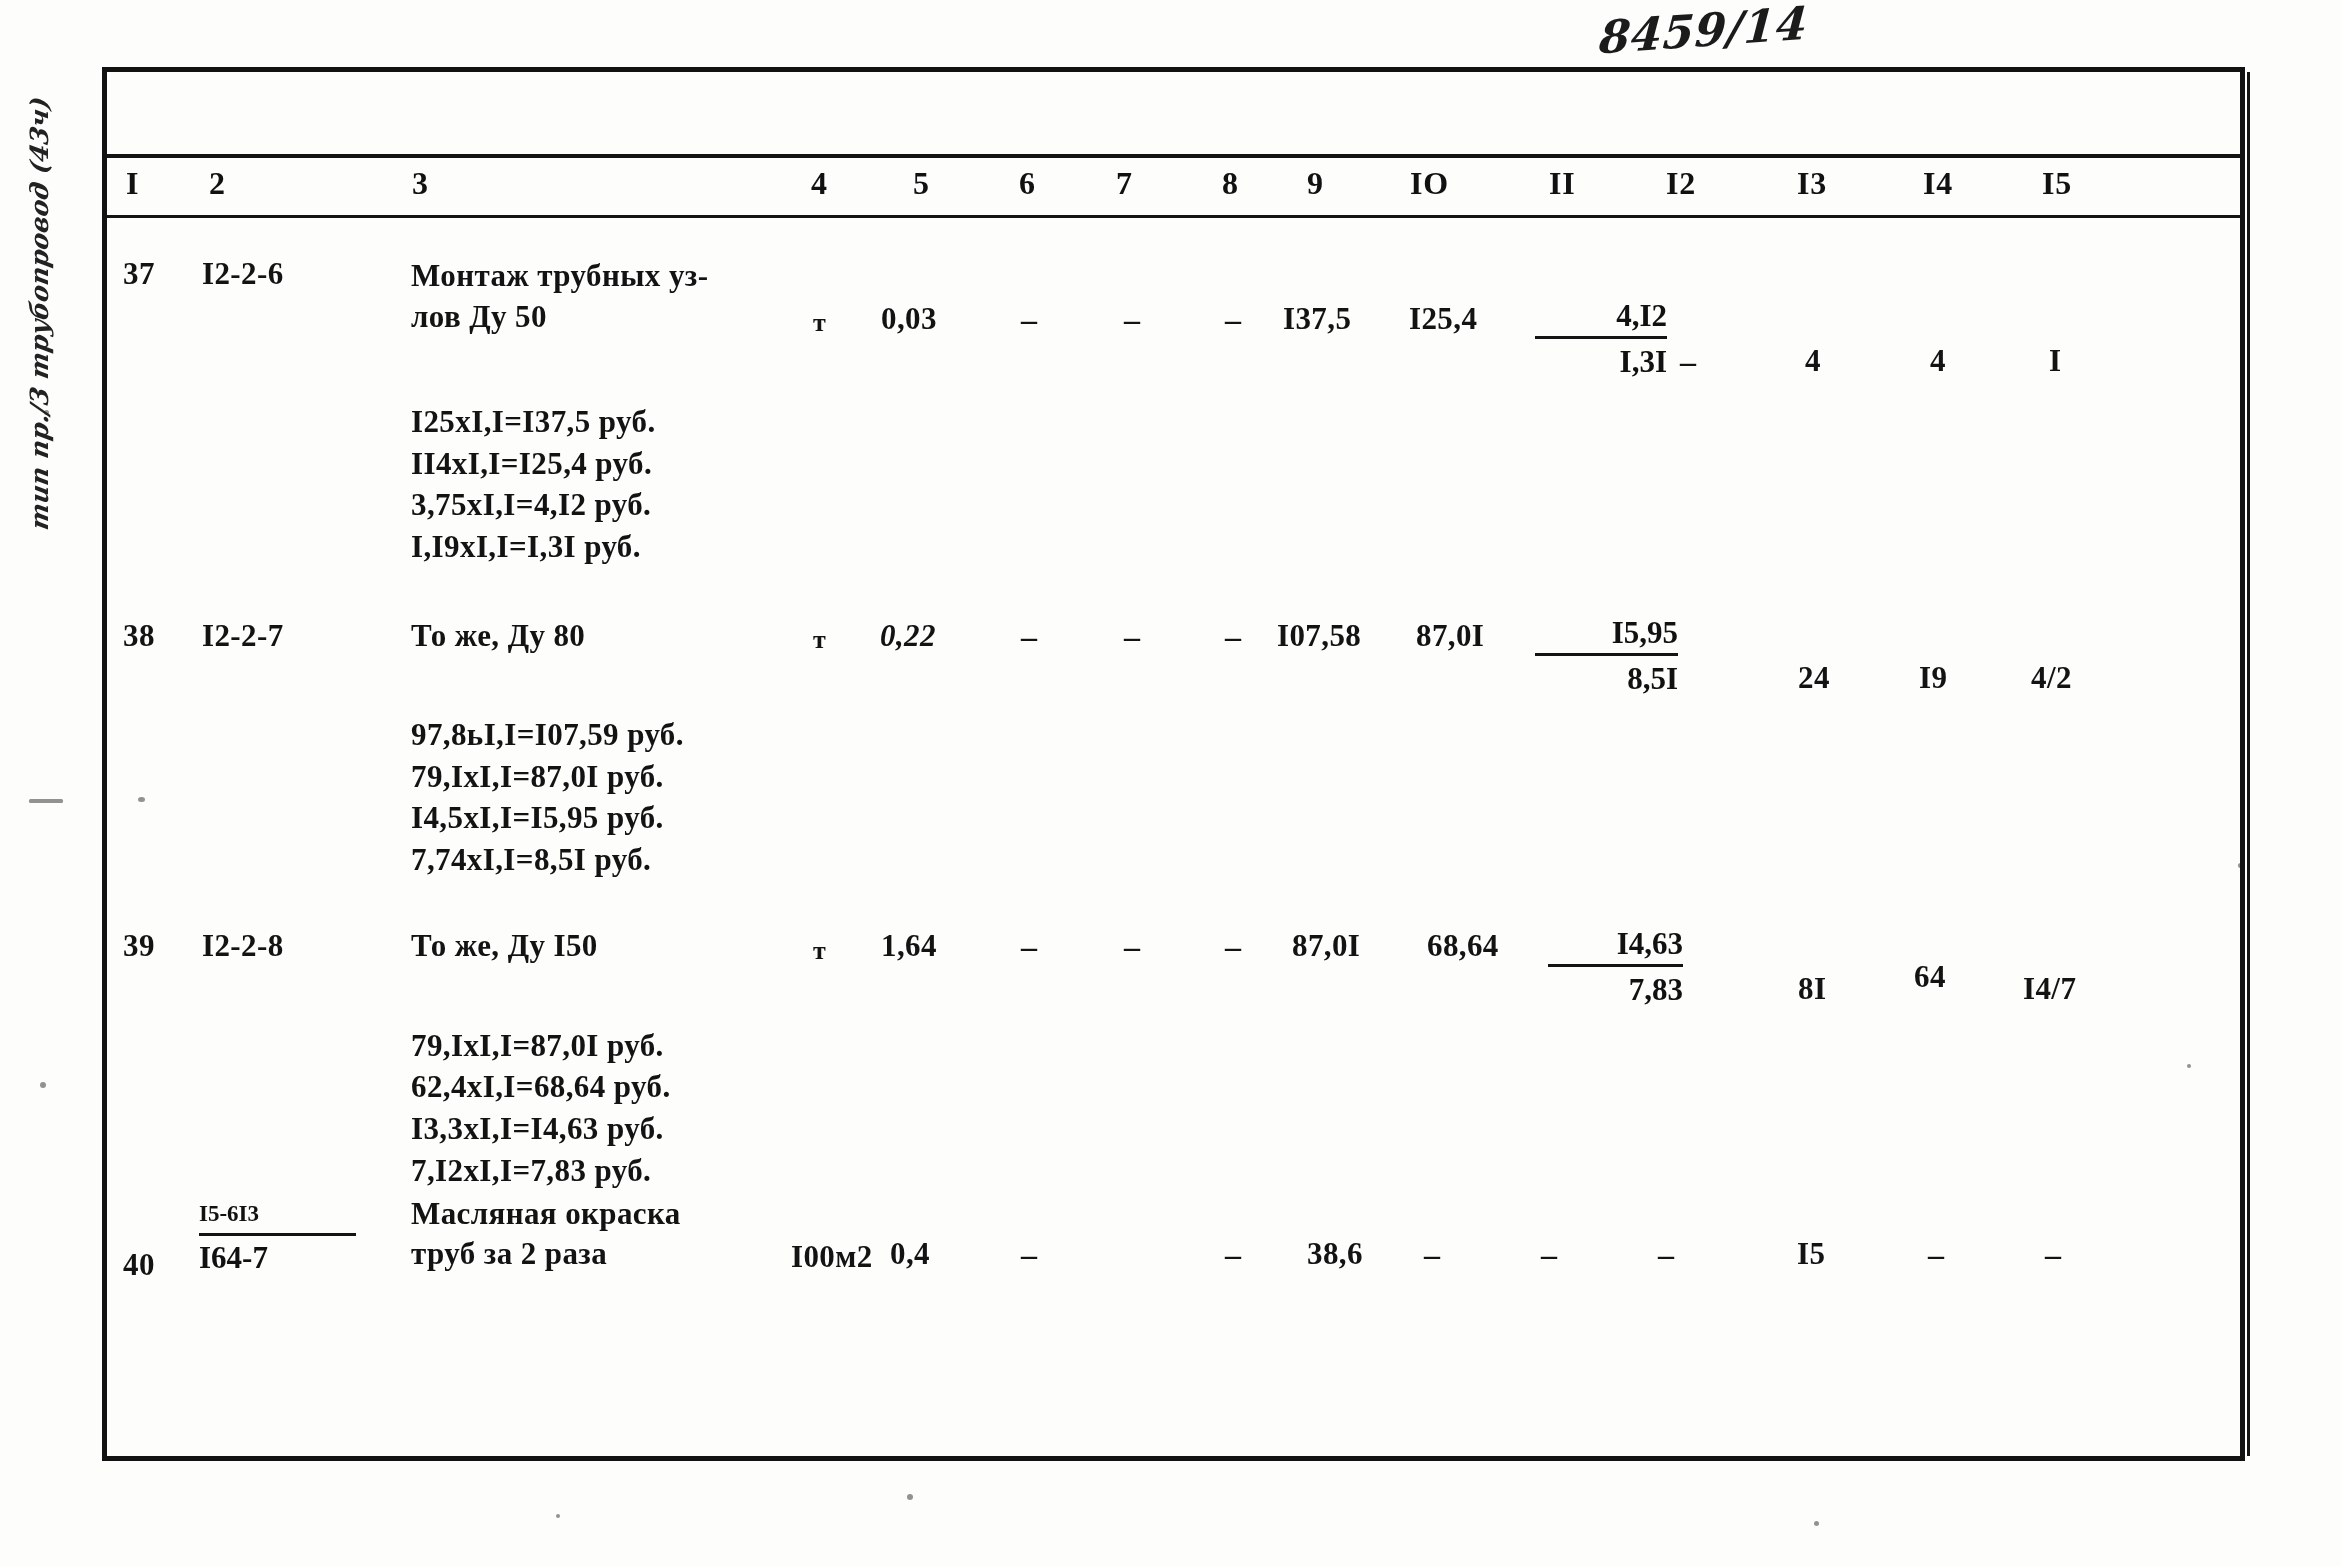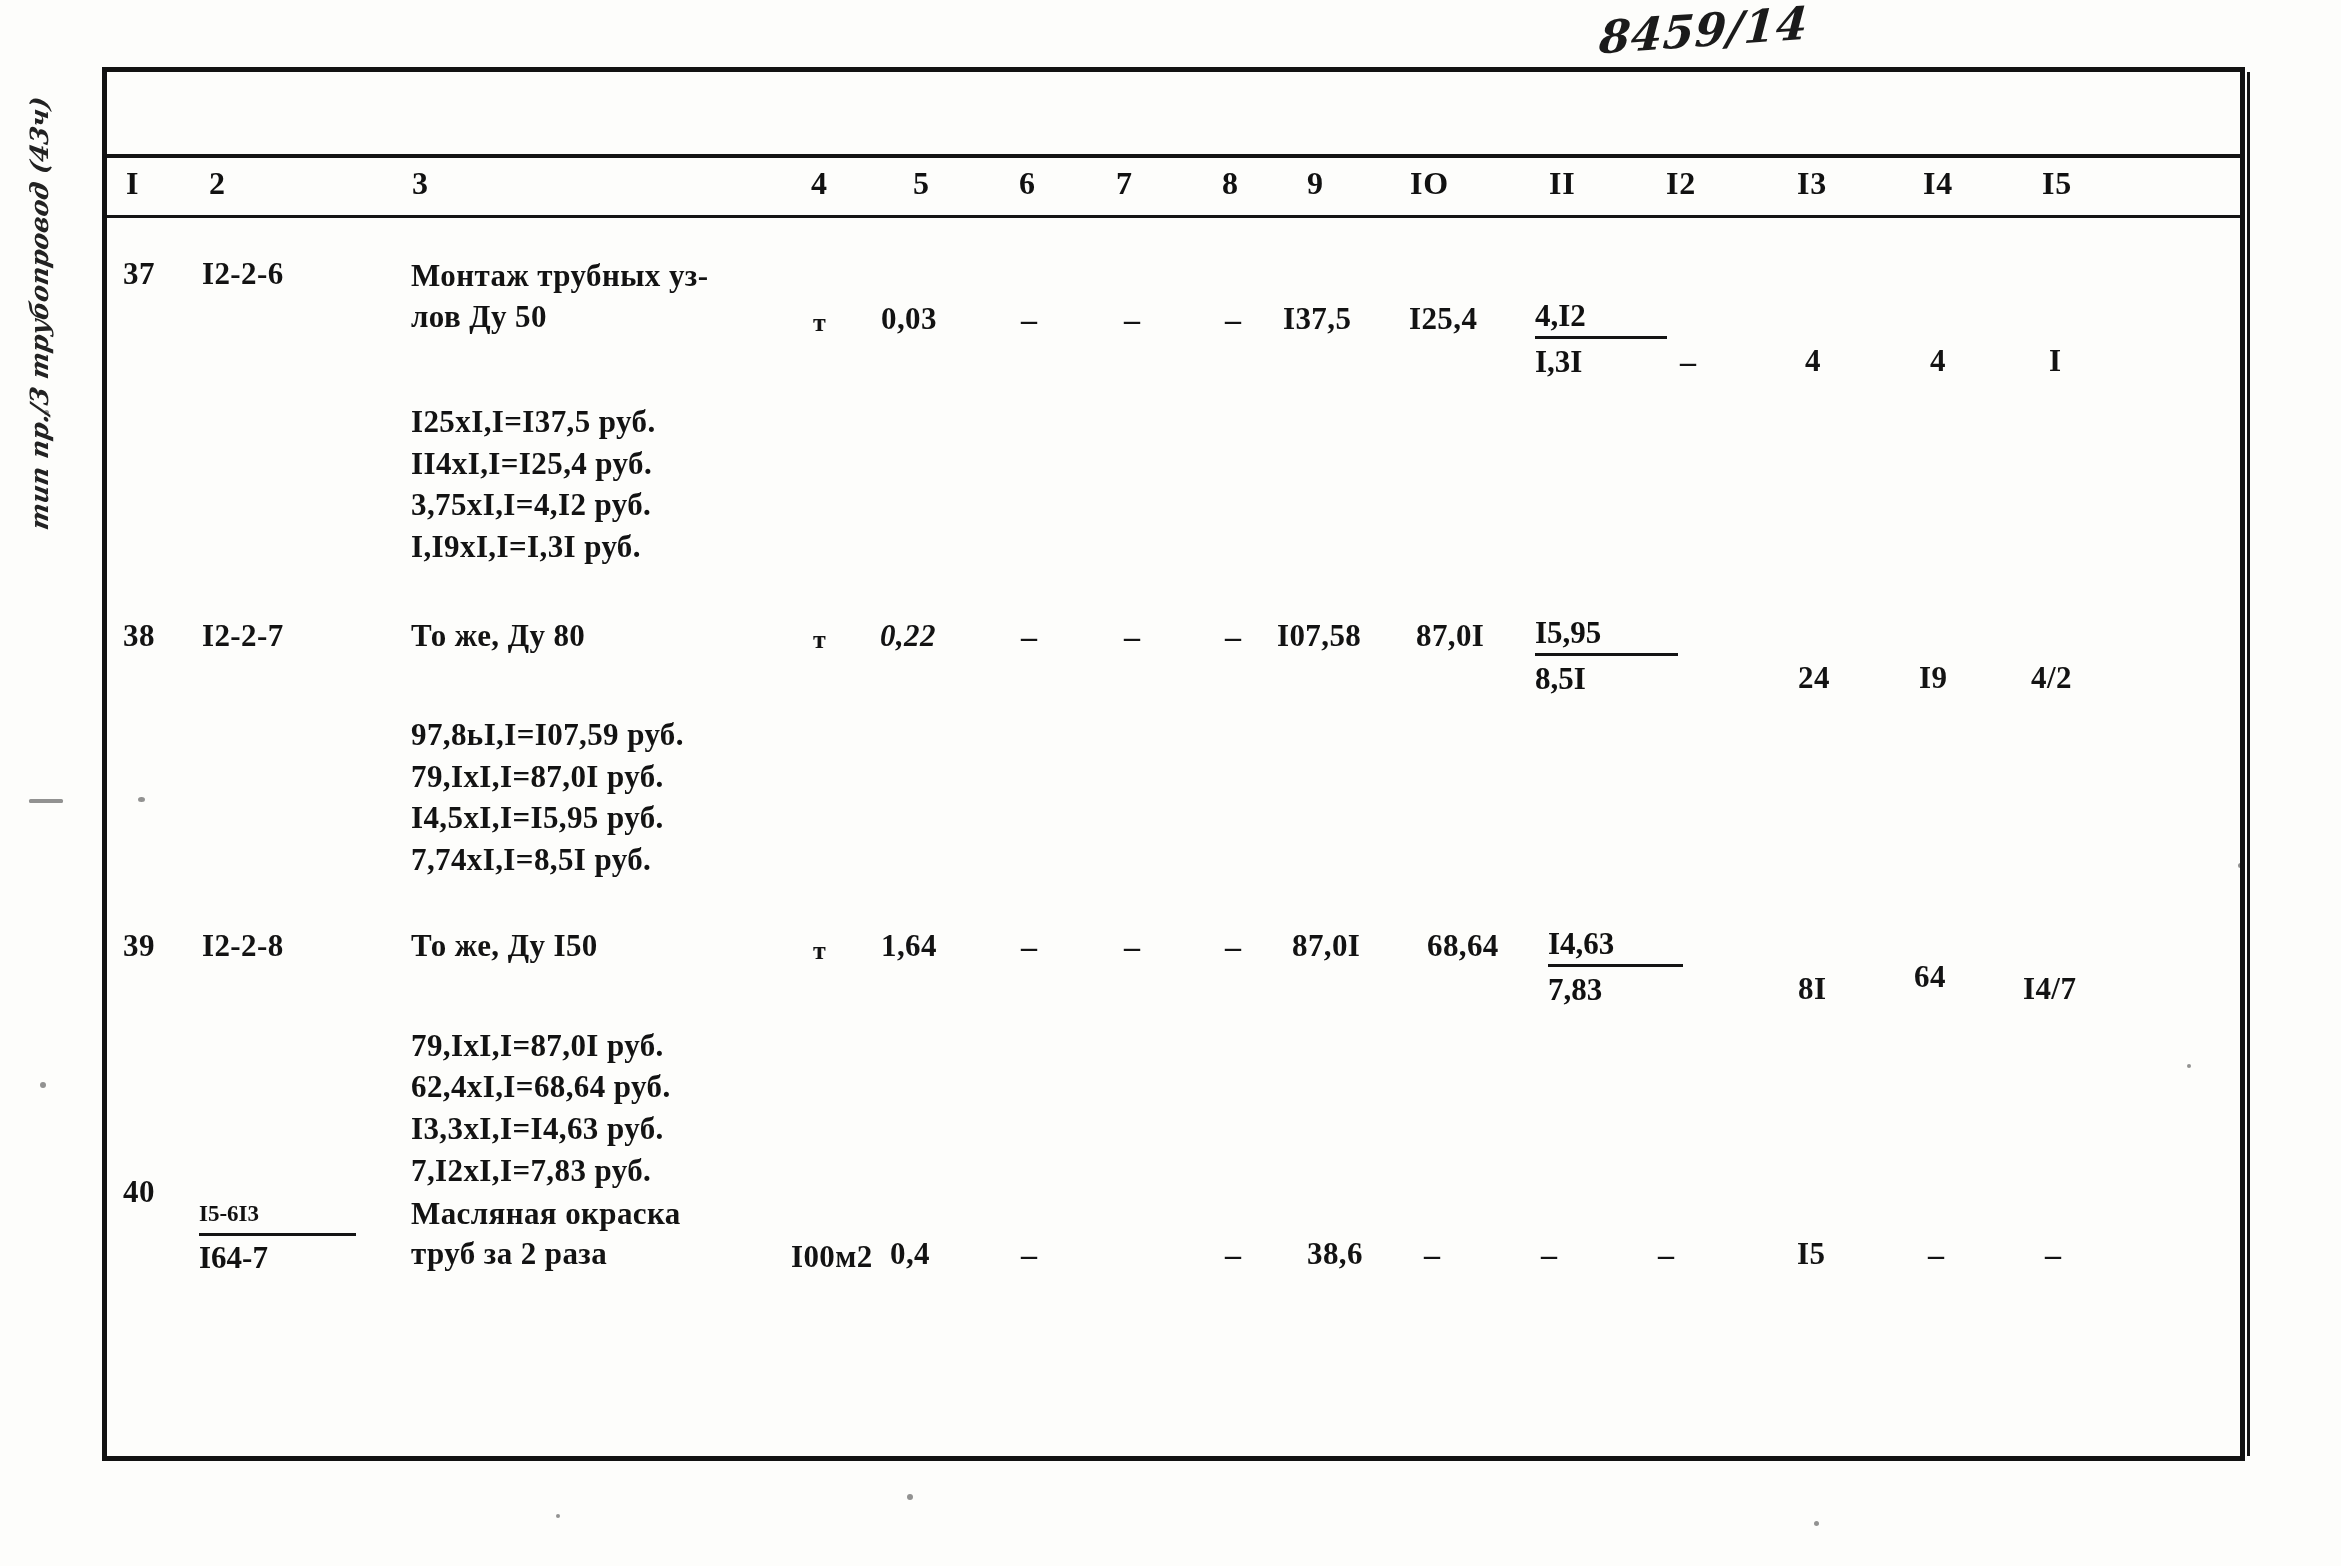--- a/index.html
+++ b/index.html
@@ -167,21 +167,21 @@
     font-size: 26px;
   }
   .cell.dash {
     font-size: 32px;
     font-weight: 700;
   }
 
   
   .frac {
     position: absolute;
-    text-align: left;
+    text-align: right;
   }
   .frac .num {
     display: block;
     font-size: 31px;
     font-weight: 700;
     line-height: 37px;
     border-bottom: 3.7px solid #141414;
     padding-bottom: 1.5px;
   }
   .frac .den {
@@ -334,21 +334,21 @@
         <span class="cell" style="left:1807px; top:740px;">64</span>
         <span class="cell" style="left:1916px; top:752px;">I4/7</span>
 
         <span class="cell sub" style="left:304px; top:807px;">79,IxI,I=87,0I руб.</span>
         <span class="cell sub" style="left:304px; top:848px;">62,4xI,I=68,64 руб.</span>
         <span class="cell sub" style="left:304px; top:890px;">I3,3xI,I=I4,63 руб.</span>
         <span class="cell sub" style="left:304px; top:932px;">7,I2xI,I=7,83 руб.</span>
       </div>
 
       <div>
-        <span class="cell" style="left:16px;  top:955px;">40</span>
+        <span class="cell" style="left:16px;  top:1028px;">40</span>
         <span class="code2" style="left:92px; top:977px; width:157px;">
           <span class="top">I5-6I3</span>
           <span class="bot">I64-7</span>
         </span>
         <span class="cell" style="left:304px; top:977px;text-align:center;">Масляная окраска</span>
         <span class="cell" style="left:304px; top:1017px;">труб за 2 раза</span>
         <span class="cell unit" style="left:684px;  top:1020px; font-size:31px;">I00м2</span>
         <span class="cell" style="left:783px; top:1017px;">0,4</span>
         <span class="cell dash" style="left:914px; top:1017px;">–</span>
         <span class="cell dash" style="left:1017px; top:1017px;"></span>

